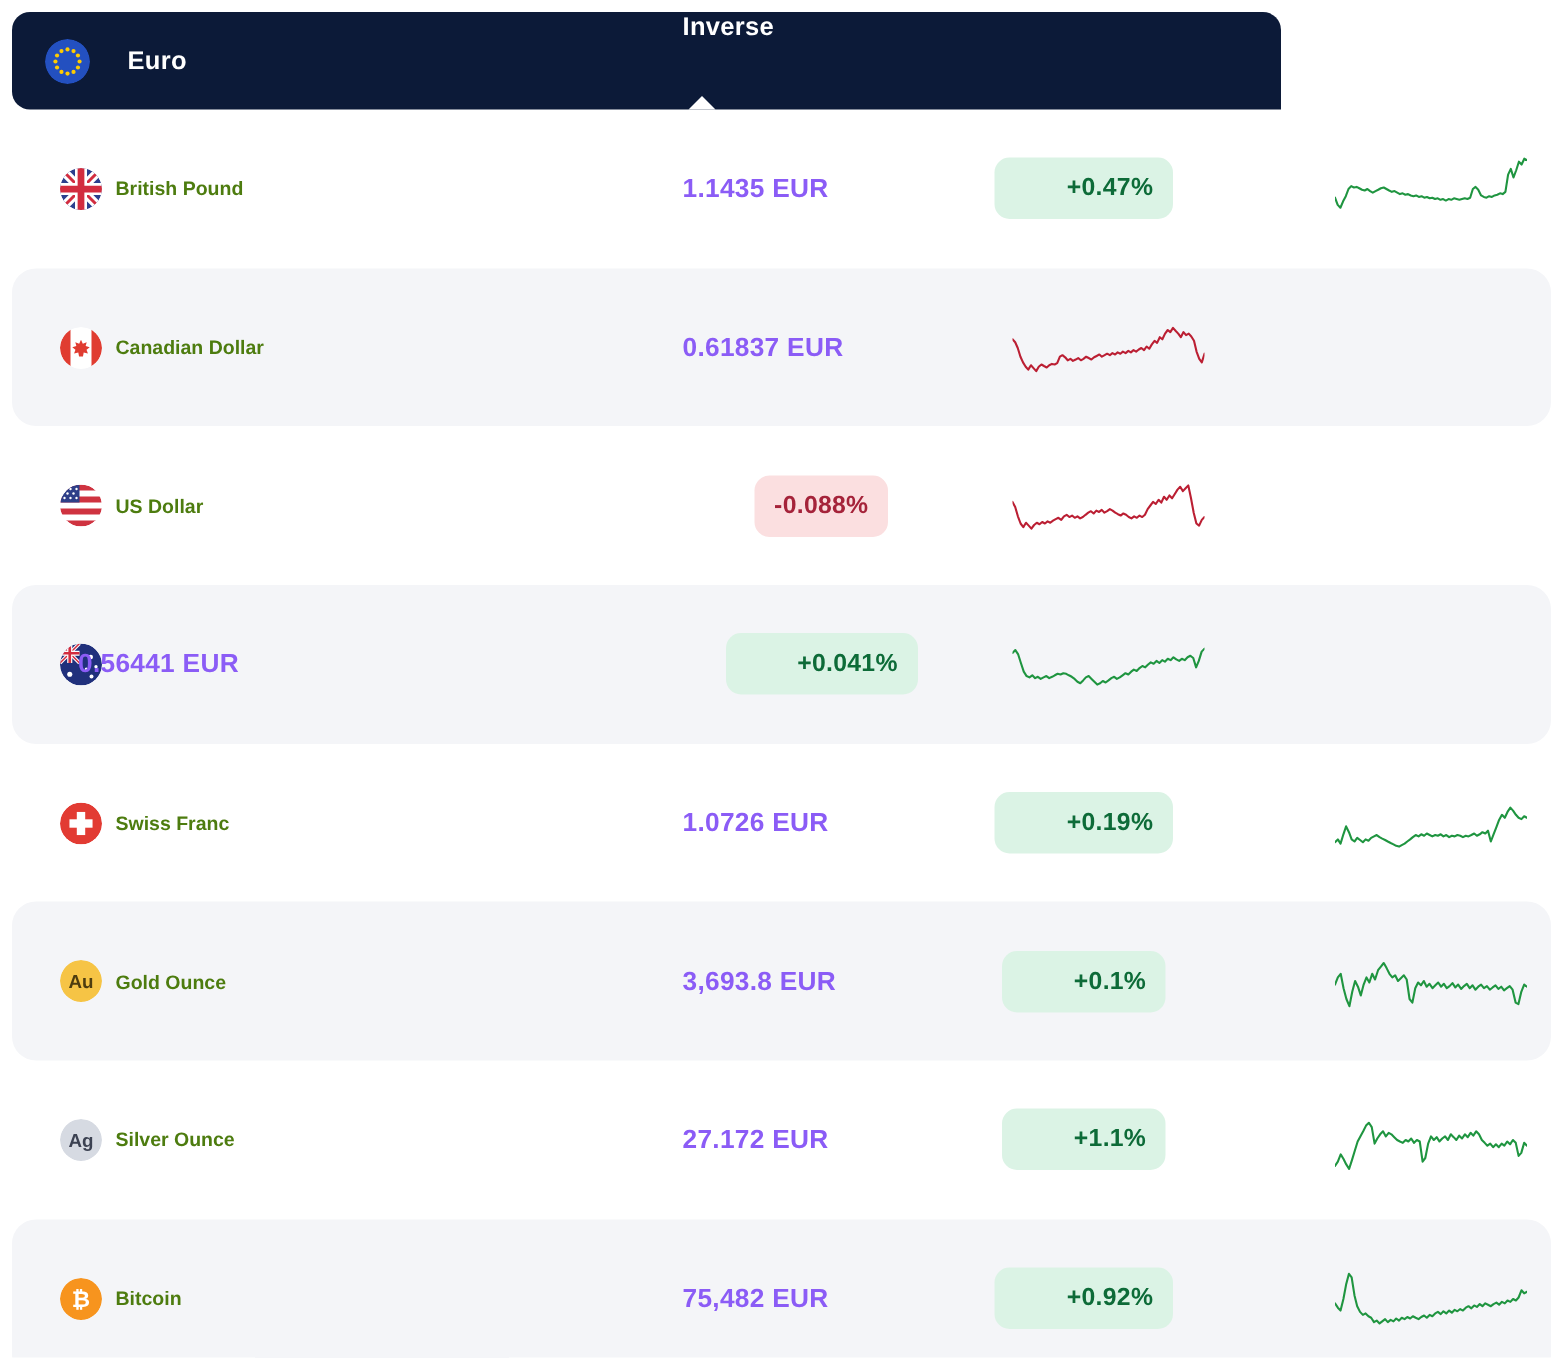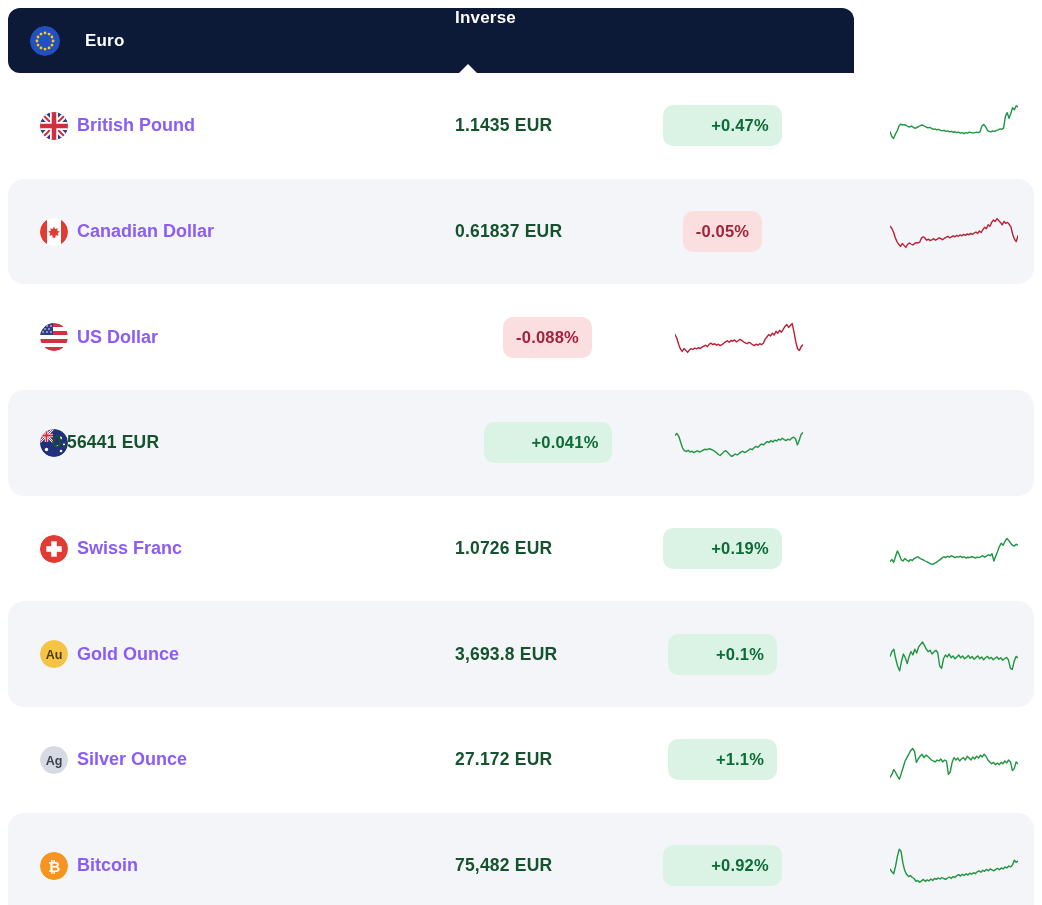--- a/index.html
+++ b/index.html
@@ -26,22 +26,22 @@
   
   .rows{width:1026px;}
   .row{
     height:105.7px;display:grid;align-items:center;
     grid-template-columns:28px 403px 185px 165px 1fr;
     padding:0 14px 0 16px;box-sizing:border-box;width:1026px;
   }
   .row.alt{background:#f4f5f8;border-radius:16px;}
   .cicon{width:28px;height:28px;border-radius:50%;overflow:hidden;display:block;margin-left:16px;}
   .cicon svg{display:block;}
-  .cname{font-size:18px;font-weight:700;color:#8b5cf6;padding-left:25px;}
-  .cvalue{font-size:17.5px;font-weight:700;color:#14532d;letter-spacing:.2px;}
+  .cname{font-size:13px;font-weight:700;color:#4d7c0f;padding-left:25px;}
+  .cvalue{font-size:17.5px;font-weight:700;color:#8b5cf6;letter-spacing:.2px;}
   .cbadgewrap{display:flex;justify-content:center;}
   .badge{
     display:inline-block;padding:11px 13px;border-radius:10px;
     font-size:16.5px;font-weight:700;letter-spacing:.2px;
   }
   .badge.up{background:#dbf3e5;color:#0d6b38;padding-left:48px;}
   .badge.down{background:#fbdfe0;color:#a5233a;}
   .cspark{display:flex;justify-content:flex-end;align-items:center;padding-right:2px;}
 </style>
 </head>
@@ -117,23 +117,20 @@
     <g clip-path="url(#cca)">
               <rect width="28" height="28" fill="#fff"></rect>
     <rect x="0" width="7" height="28" fill="#e03c31"></rect>
               <rect x="21" width="7" height="28" fill="#e03c31"></rect>
     <path fill="#e03c31" d="M14 8.5l1.2 2.6 2.6-.9-.7 2.5 2.7.8-2.1 1.7.9 2.5-2.8-.7-.5 2.7h-2.6l-.5-2.7-2.8.7.9-2.5-2.1-1.7 2.7-.8-.7-2.5 2.6.9z"></path>
             </g>
           </svg>
         </span>
     <span class="cname">Canadian Dollar</span>
     <span class="cvalue">0.61837 EUR</span>
-    <span class="cbadgewrap">
-          <span class="badge down">-0.05%</span>
-        </span>
     <span class="cspark">
           <svg width="128" height="56" viewBox="0 0 128 56">
     <polyline points="0.0,22.2 1.8,24.2 3.5,28.0 5.3,33.8 7.0,37.6 8.8,40.5 10.5,42.4 12.3,39.5 14.0,41.4 15.8,43.4 17.5,40.5 19.3,39.0 21.0,40.0 22.8,41.0 24.5,39.5 26.3,38.6 28.1,39.0 29.8,38.1 31.6,33.8 33.3,32.8 35.1,34.2 36.8,36.2 38.6,35.2 40.3,36.6 42.1,35.7 43.8,34.7 45.6,36.2 47.3,35.2 49.1,33.8 50.8,34.7 52.6,35.7 54.4,34.2 56.1,33.3 57.9,32.3 59.6,33.8 61.4,32.8 63.1,31.8 64.9,32.8 66.6,31.4 68.4,32.3 70.1,30.9 71.9,31.8 73.6,30.4 75.4,31.4 77.2,29.9 78.9,30.9 80.7,29.4 82.4,30.4 84.2,29.0 85.9,28.0 87.7,29.4 89.4,27.0 91.2,28.5 92.9,25.6 94.7,23.2 96.4,24.6 98.2,20.8 99.9,22.2 101.7,18.4 103.5,16.0 105.2,17.4 107.0,14.6 108.7,16.5 110.5,18.4 112.2,20.8 114.0,17.4 115.7,19.4 117.5,18.4 119.2,20.3 121.0,23.2 122.7,30.4 124.5,35.2 126.2,37.6 128.0,31.8" fill="none" stroke="#bb1f33" stroke-width="1.4" stroke-linejoin="round" stroke-linecap="round"></polyline>
           </svg>
         </span>
   </div>
 
   <div class="row">
     <span class="cicon">
           <svg width="28" height="28" viewBox="0 0 28 28">

